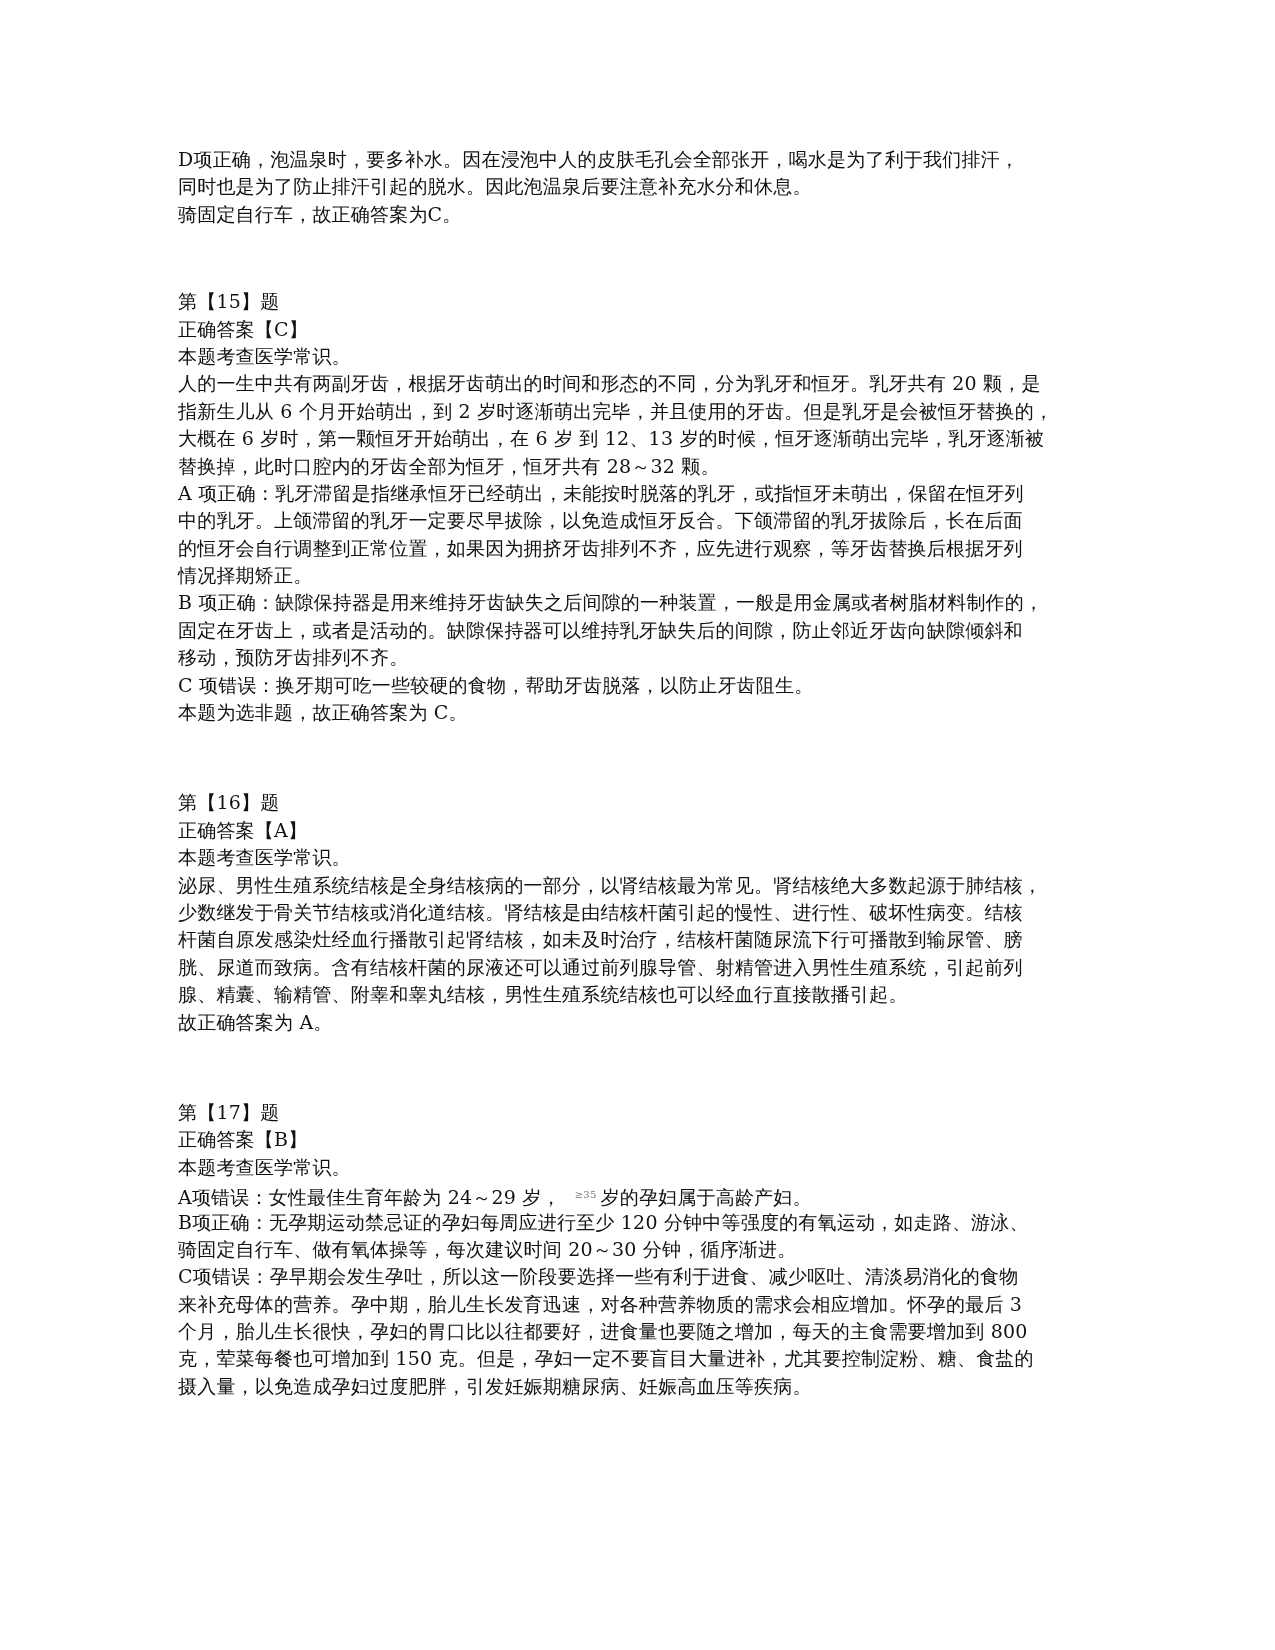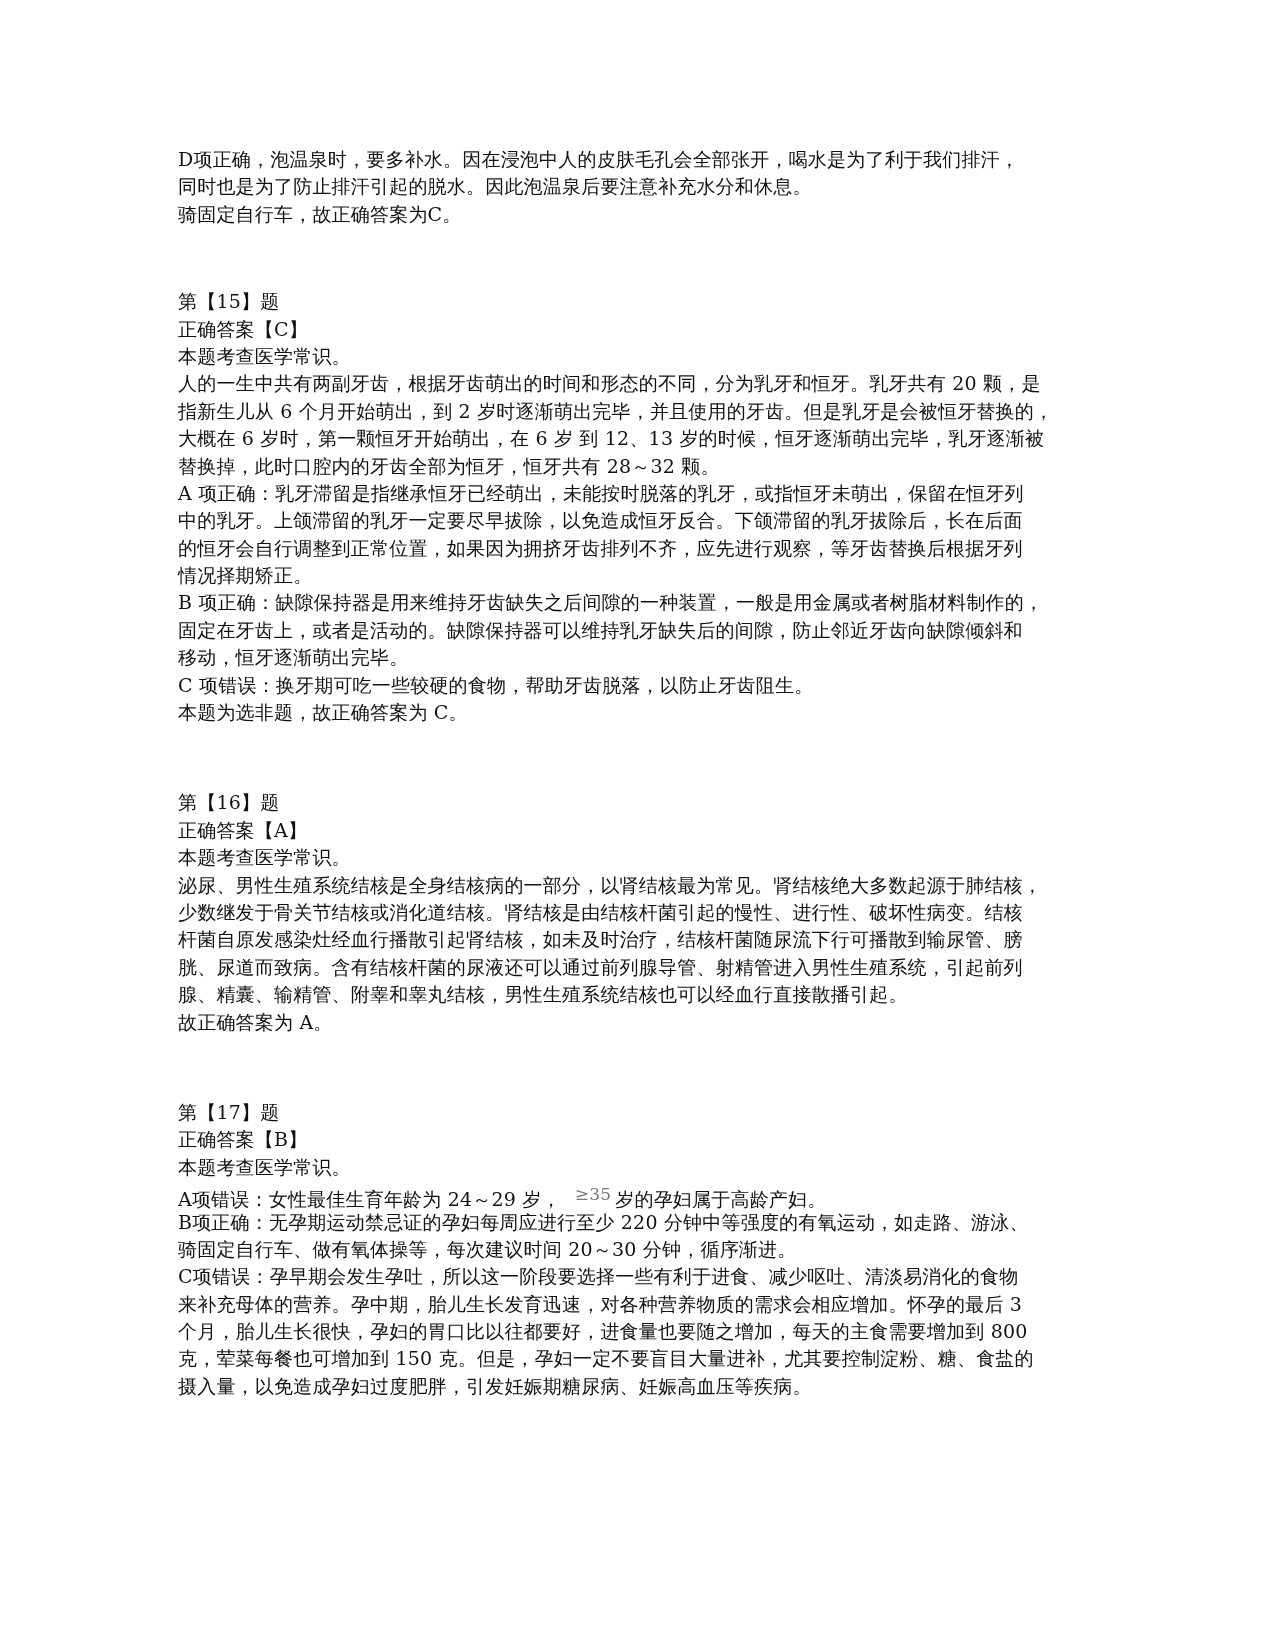--- a/index.html
+++ b/index.html
@@ -26,21 +26,21 @@
       font-size: 19px;
       line-height: 27.4px;
       height: 27.4px;
       white-space: nowrap;
       letter-spacing: 0.2px;
     }
     .gap-lg { height: 60px; }
     .gap-q { height: 63px; }
     .block { margin: 0; }
     .sup-small {
-      font-size: 17px;
+      font-size: 10px;
       color: #777;
       vertical-align: 6px;
       margin: 0 4px 0 14px;
     }
   </style>
 </head>
 <body>
 
 <div class="page">
 
@@ -59,21 +59,21 @@
     <div class="line">人的一生中共有两副牙齿，根据牙齿萌出的时间和形态的不同，分为乳牙和恒牙。乳牙共有 20 颗，是</div>
     <div class="line">指新生儿从 6 个月开始萌出，到 2 岁时逐渐萌出完毕，并且使用的牙齿。但是乳牙是会被恒牙替换的，</div>
     <div class="line">大概在 6 岁时，第一颗恒牙开始萌出，在 6 岁 到 12、13 岁的时候，恒牙逐渐萌出完毕，乳牙逐渐被</div>
     <div class="line">替换掉，此时口腔内的牙齿全部为恒牙，恒牙共有 28～32 颗。</div>
     <div class="line">A 项正确：乳牙滞留是指继承恒牙已经萌出，未能按时脱落的乳牙，或指恒牙未萌出，保留在恒牙列</div>
     <div class="line">中的乳牙。上颌滞留的乳牙一定要尽早拔除，以免造成恒牙反合。下颌滞留的乳牙拔除后，长在后面</div>
     <div class="line">的恒牙会自行调整到正常位置，如果因为拥挤牙齿排列不齐，应先进行观察，等牙齿替换后根据牙列</div>
     <div class="line">情况择期矫正。</div>
     <div class="line">B 项正确：缺隙保持器是用来维持牙齿缺失之后间隙的一种装置，一般是用金属或者树脂材料制作的，</div>
     <div class="line">固定在牙齿上，或者是活动的。缺隙保持器可以维持乳牙缺失后的间隙，防止邻近牙齿向缺隙倾斜和</div>
-    <div class="line">移动，恒牙逐渐萌出完毕。</div>
+    <div class="line">移动，预防牙齿排列不齐。</div>
     <div class="line">C 项错误：换牙期可吃一些较硬的食物，帮助牙齿脱落，以防止牙齿阻生。</div>
     <div class="line">本题为选非题，故正确答案为 C。</div>
   </div>
 
   <div class="gap-q"></div>
 
   <div class="block">
     <div class="line">第【16】题</div>
     <div class="line">正确答案【A】</div>
     <div class="line">本题考查医学常识。</div>
@@ -87,21 +87,21 @@
 
   <div class="gap-q"></div>
 
   <div class="block">
     <div class="line">第【17】题</div>
     <div class="line">正确答案【B】</div>
     <div class="line">本题考查医学常识。</div>
     <div class="line">
       <span>A项错误：女性最佳生育年龄为 24～29 岁，</span><span class="sup-small">≥35</span><span>岁的孕妇属于高龄产妇。</span>
     </div>
-    <div class="line">B项正确：无孕期运动禁忌证的孕妇每周应进行至少 220 分钟中等强度的有氧运动，如走路、游泳、</div>
+    <div class="line">B项正确：无孕期运动禁忌证的孕妇每周应进行至少 120 分钟中等强度的有氧运动，如走路、游泳、</div>
     <div class="line">骑固定自行车、做有氧体操等，每次建议时间 20～30 分钟，循序渐进。</div>
     <div class="line">C项错误：孕早期会发生孕吐，所以这一阶段要选择一些有利于进食、减少呕吐、清淡易消化的食物</div>
     <div class="line">来补充母体的营养。孕中期，胎儿生长发育迅速，对各种营养物质的需求会相应增加。怀孕的最后 3</div>
     <div class="line">个月，胎儿生长很快，孕妇的胃口比以往都要好，进食量也要随之增加，每天的主食需要增加到 800</div>
     <div class="line">克，荤菜每餐也可增加到 150 克。但是，孕妇一定不要盲目大量进补，尤其要控制淀粉、糖、食盐的</div>
     <div class="line">摄入量，以免造成孕妇过度肥胖，引发妊娠期糖尿病、妊娠高血压等疾病。</div>
   </div>
 
 </div>
 

